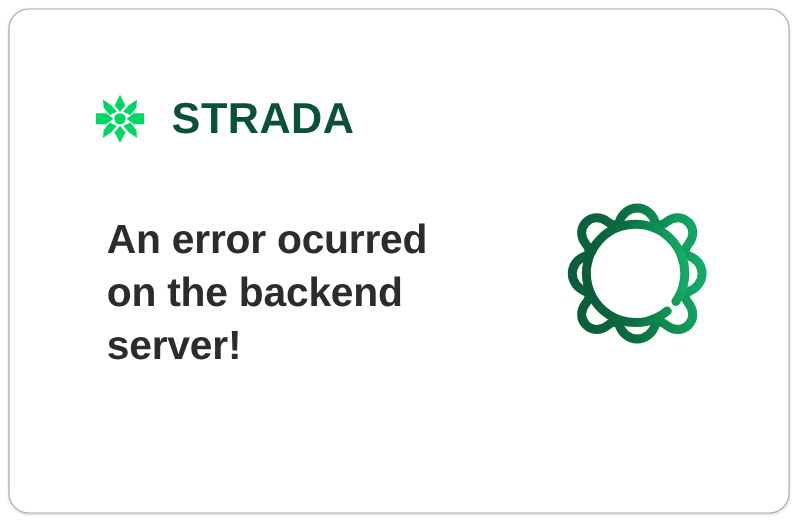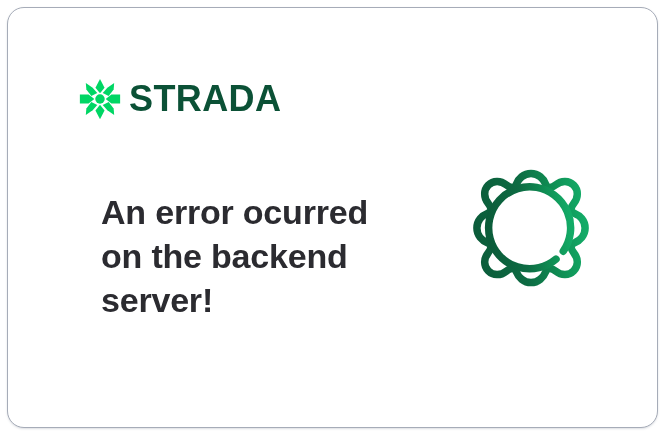--- a/index.html
+++ b/index.html
@@ -37,21 +37,21 @@
     overflow: hidden;
   }
 
   
   .brand {
     position: absolute;
     left: 71px;
     top: 70px;
     display: flex;
     align-items: center;
-    gap: 8px;
+    gap: 22px;
   }
   .brand-mark {
     display: block;
     width: 42px;
     height: 42px;
   }
   .brand-word {
     display: block;
     font-family: "Liberation Sans", sans-serif;
     font-size: 36px;
@@ -61,21 +61,21 @@
     line-height: 1;
     white-space: nowrap;
   }
 
   
   .headline {
     position: absolute;
     left: 77px;
     top: 166px;
     width: 300px;
-    margin: 16px;
+    margin: 4px;
     font-family: "Liberation Sans", sans-serif;
     font-size: 34px;
     font-weight: bold;
     line-height: 44px;
     letter-spacing: -0.2px;
     color: #2b2b30;
   }
 
   
   .gear {

